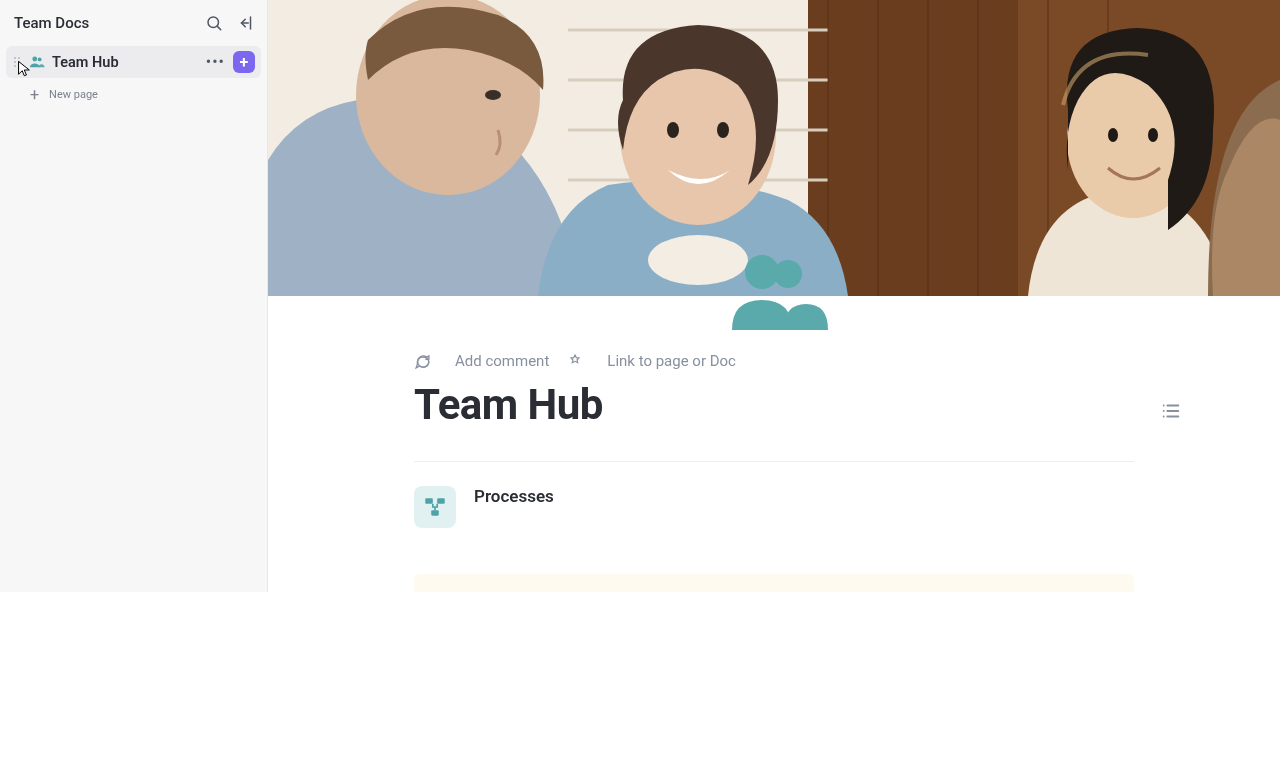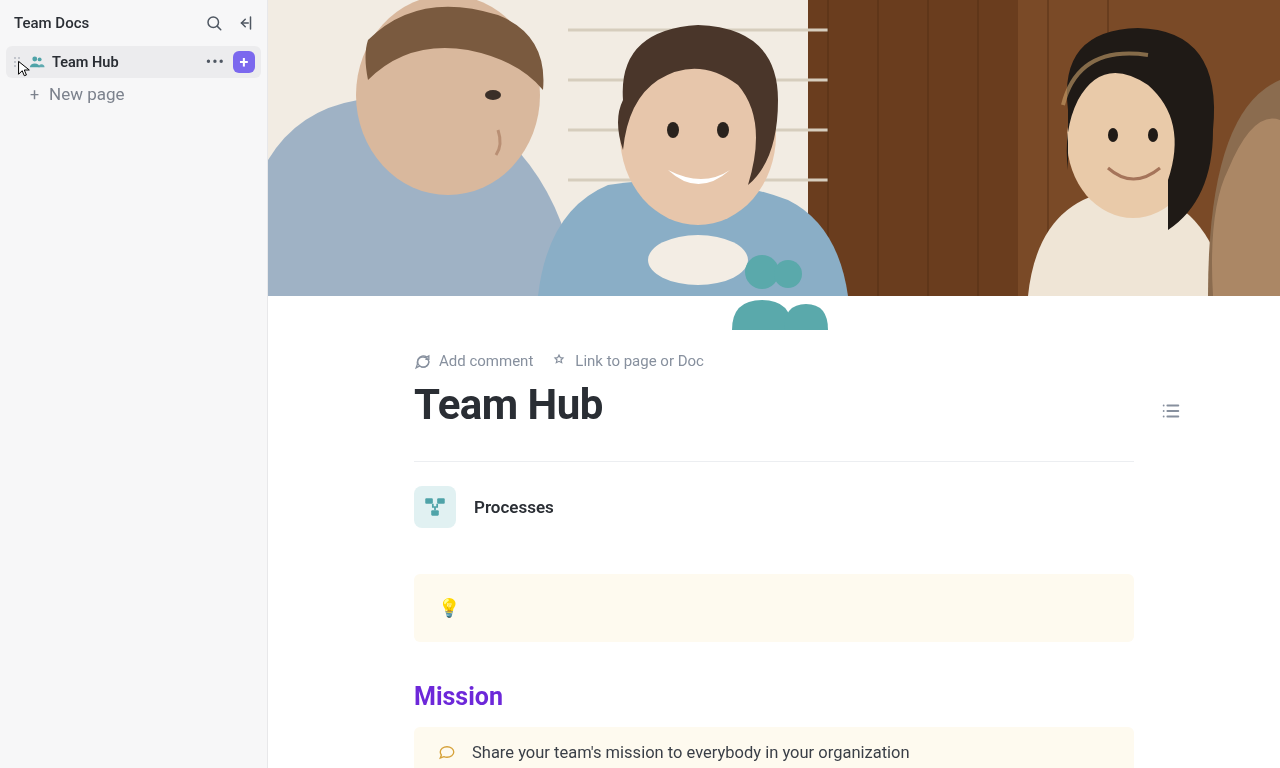--- a/index.html
+++ b/index.html
@@ -1,17 +1,17 @@
 <!DOCTYPE html>
 <html><head>
 <meta charset="utf-8">
 <style>
   * { box-sizing: border-box; margin: 0; padding: 0; }
   html, body { width: 1280px; height: 768px; font-family: -apple-system, BlinkMacSystemFont, "Segoe UI", Roboto, Helvetica, Arial, sans-serif; color: #2a2e34; background:#fff; overflow:hidden;}
-  .app { display:flex; width:1280px; height:768px; }
+  .app { display:flex; width:1280px; height:592px; }
 
   
   .sidebar { width:268px; height:100%; background:#f7f7f8; border-right:1px solid #e8e8ea; display:flex; flex-direction:column; }
   .sidebar-header { display:flex; align-items:center; justify-content:space-between; padding:14px 12px 14px 14px; }
   .sidebar-title { font-size:15px; font-weight:500; color:#2a2e34; }
   .sidebar-header-icons { display:flex; gap:14px; align-items:center; color:#4f5762; }
   .icon-btn { width:18px; height:18px; display:flex; align-items:center; justify-content:center; cursor:pointer; color:#4f5762; }
 
   .tree { padding: 0 6px; }
   .tree-row { display:flex; align-items:center; height:32px; border-radius:6px; padding:0 6px; gap:6px; cursor:pointer; position:relative;}
@@ -23,37 +23,37 @@
   .row-icon { width:18px; height:18px; display:flex; align-items:center; justify-content:center;}
   .row-label { font-size:14.5px; color:#2a2e34; flex:1; white-space:nowrap; overflow:hidden; text-overflow:ellipsis;}
   .row-label.bold { font-weight:600; }
   .row-actions { display:flex; align-items:center; gap:6px; }
   .more { font-size:16px; color:#4f5762; letter-spacing:1px; line-height:1; padding:0 2px;}
   .plus-btn { width:22px; height:22px; border-radius:6px; background:#7b68ee; color:#fff; display:flex; align-items:center; justify-content:center; font-size:16px; font-weight:600;}
   .pointer-cursor { position:absolute; left:10px; top:14px; pointer-events:none; }
 
   .new-page-row { display:flex; align-items:center; gap:10px; height:32px; padding:0 6px 0 24px; color:#7c828d; border-radius:6px; cursor:pointer;}
   .new-page-row .plus { font-size:16px; }
-  .new-page-row .lbl { font-size:17px; }
+  .new-page-row .lbl { font-size:11px; }
 
   
   .main { flex:1; height:100%; overflow:hidden; position:relative; background:#fff;}
   .cover { width:100%; height:296px; position:relative; overflow:hidden; }
   .cover svg.cover-svg { width:100%; height:100%; display:block;}
   .page-icon { position:absolute; left:460px; top:248px; width:104px; height:88px; }
 
   .content { padding: 56px 0 0 0; margin:0 auto; width:720px; position:relative;}
   .meta-row { display:flex; align-items:center; gap:18px; color:#87909e; font-size:15px; margin-bottom:10px;}
-  .meta-item { display:flex; align-items:center; gap:8px; cursor:pointer;}
+  .meta-item { display:flex; align-items:center; gap:24px; cursor:pointer;}
   .page-title { font-size:42px; font-weight:700; letter-spacing:-0.5px; color:#2a2e34; margin-top:2px;}
   .outline-btn { position:absolute; right:-48px; top:104px; width:22px; height:22px; color:#87909e; cursor:pointer;}
   .divider { height:1px; background:#eceef1; margin:32px 0 24px 0;}
 
   .cards-row { display:flex; gap:190px; }
-  .card { display:flex; align-items:center; gap:18px; cursor:pointer;}
+  .card { display:flex; align-items:flex-start; gap:18px; cursor:pointer;}
   .card-icon { width:42px; height:42px; border-radius:8px; display:flex; align-items:center; justify-content:center;}
   .card-icon.teal-light { background:#e1f1f2; }
   .card-icon.teal-solid { background:#4fa3a8; }
   .card-label { font-size:17px; font-weight:600; color:#2a2e34;}
 
   .callout { margin-top:46px; background:#fefaef; border-radius:6px; padding:20px 24px; display:flex; gap:16px; font-size:16.5px; line-height:1.55; color:#3a3f47;}
   .callout .bulb { font-size:18px; }
 
   .mission-title { font-size:25px; font-weight:700; margin-top:40px; color:#6d28d9;}
   .callout2 { margin-top:16px; background:#fefaef; border-radius:6px; padding:16px 24px; display:flex; gap:16px; font-size:16.5px; color:#3a3f47;}

